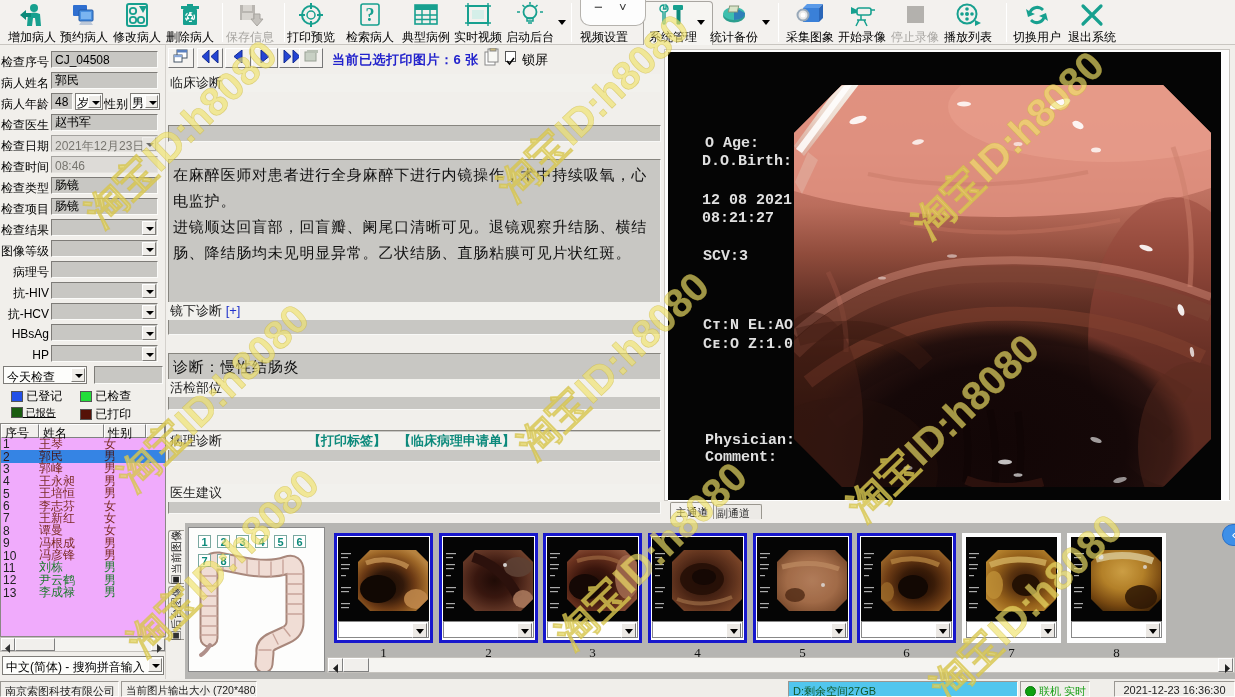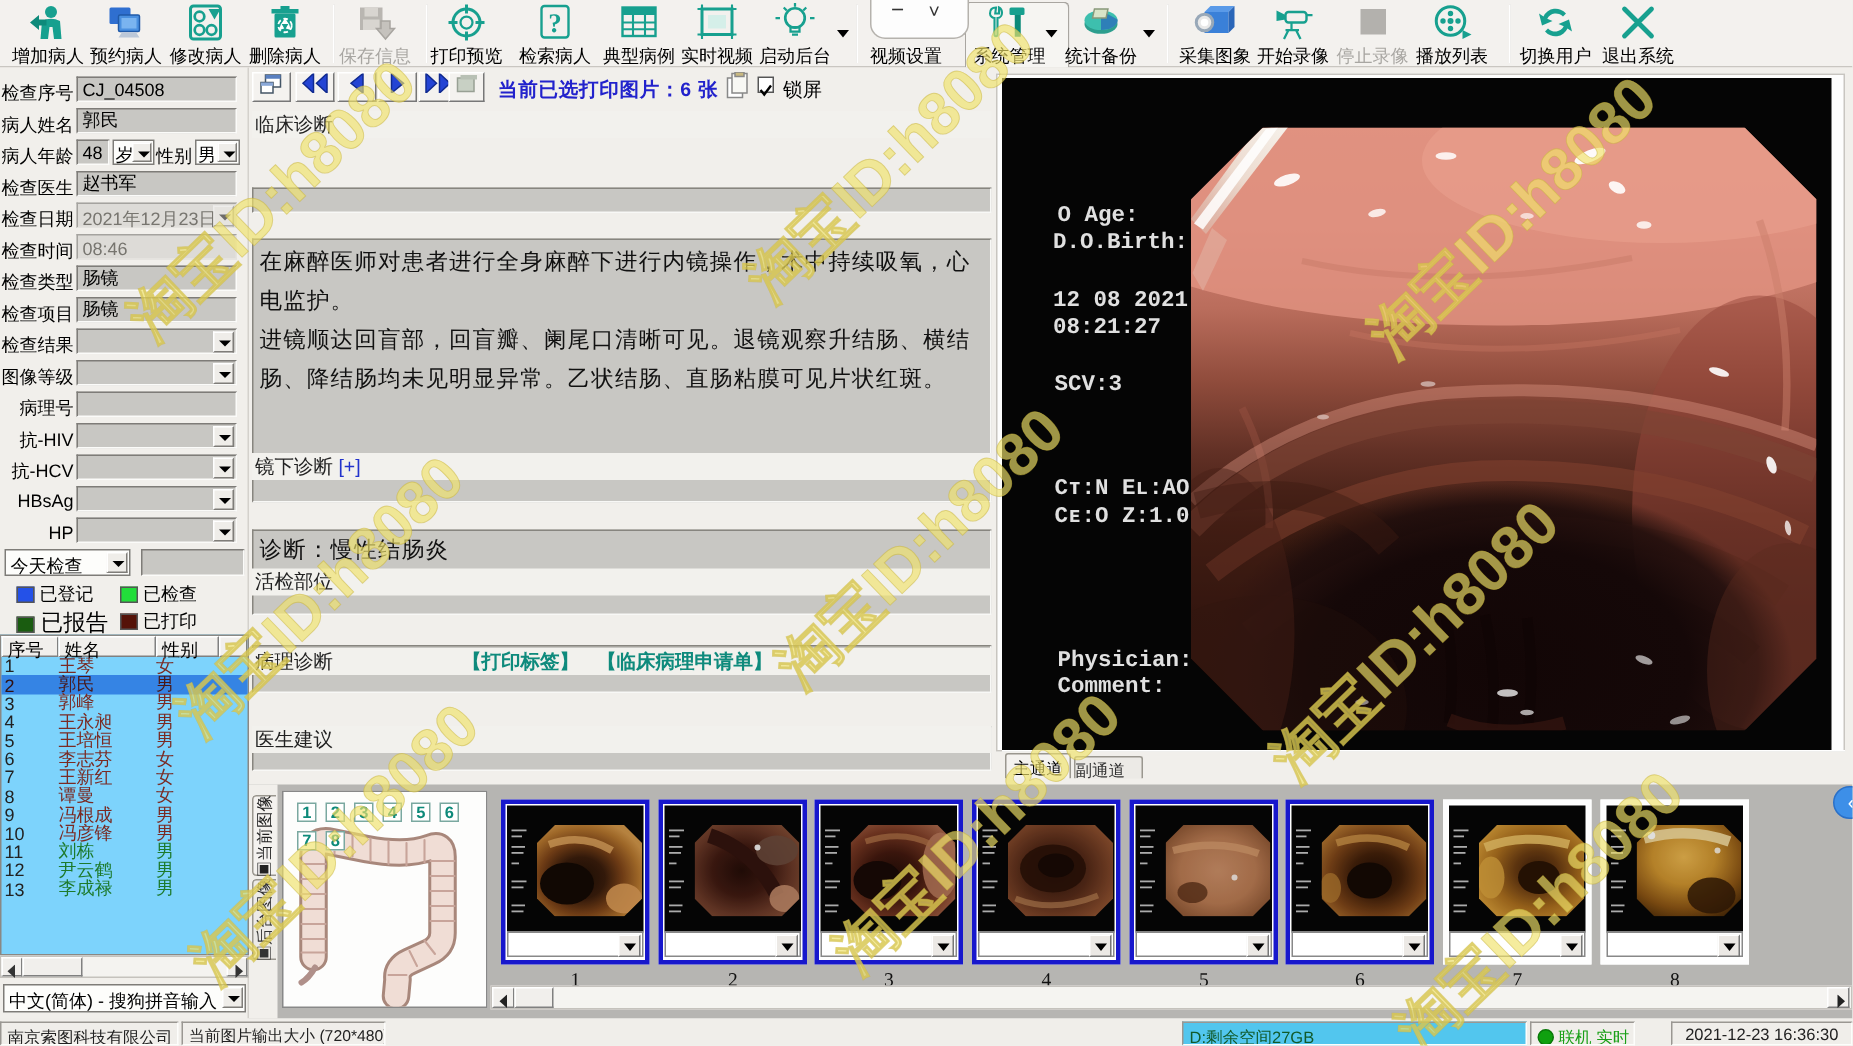--- a/index.html
+++ b/index.html
@@ -293,24 +293,24 @@
       <span class="fi">
         <i class="cbarrow"></i>
       </span>
     </div>
 
 <div class="abs" style="left:3px;top:321px;width:84px;height:18px;background:#fdfdfb;border:1px solid #7e7c78;font-size:12px;padding:2px 3px;">今天检查<i class="cbarrow"></i></div>
 <div class="abs sunk" style="left:94px;top:321px;width:69px;height:18px;"></div>
 
 <div class="abs" style="left:11px;top:343px;font-size:12px;"><span class="legendsq" style="background:#2451e8;"></span> 已登记</div>
 <div class="abs" style="left:80px;top:343px;font-size:12px;"><span class="legendsq" style="background:#22dd3a;"></span> 已检查</div>
-<div class="abs" style="left:11px;top:361px;font-size:15px;"><span class="legendsq" style="background:#1a5c10;"></span> 已报告</div>
+<div class="abs" style="left:11px;top:361px;font-size:10px;text-decoration:underline;"><span class="legendsq" style="background:#1a5c10;"></span> 已报告</div>
 <div class="abs" style="left:80px;top:361px;font-size:12px;"><span class="legendsq" style="background:#551208;"></span> 已打印</div>
 
-<div class="abs" style="left:0;top:378px;width:166px;height:214px;background:#7dd3fc;border:1px solid #8a8884;">
+<div class="abs" style="left:0;top:378px;width:166px;height:214px;background:#f0abfc;border:1px solid #8a8884;">
   <div style="display:flex;height:14px;">
     <div class="raised" style="width:38px;font-size:12px;padding-left:3px;">序号</div>
     <div class="raised" style="width:65px;font-size:12px;padding-left:3px;">姓名</div>
     <div class="raised" style="width:42px;font-size:12px;padding-left:3px;">性别</div>
     <div class="raised" style="flex:1;"></div>
   </div>
   <div class="trow">
         <div class="c1">1</div>
         <div class="c2">王琴</div>
         <div class="c3">女</div>

